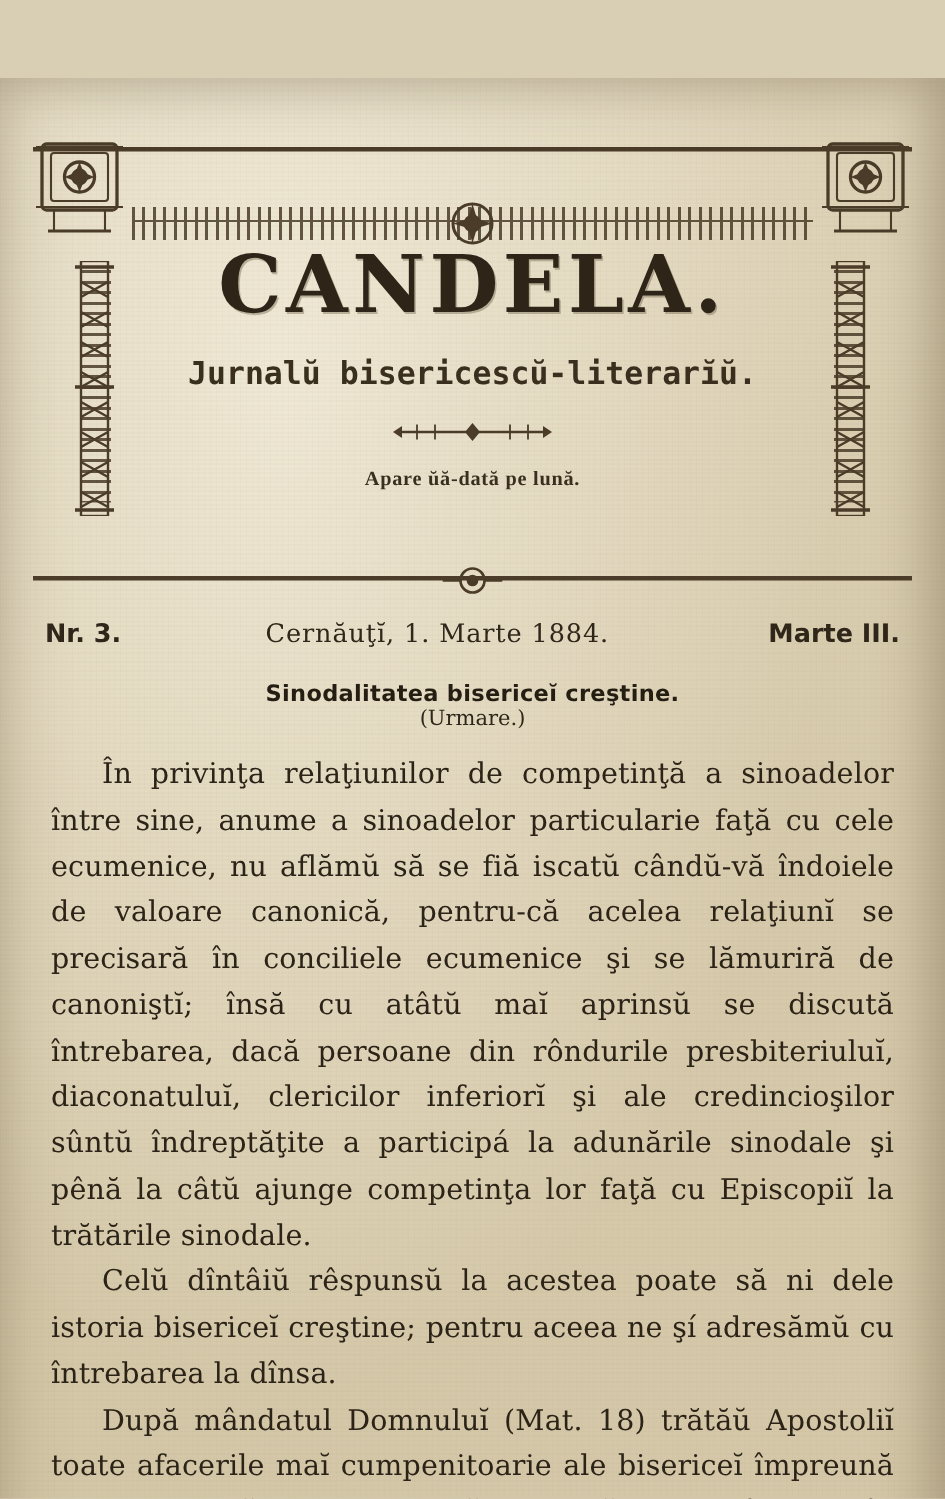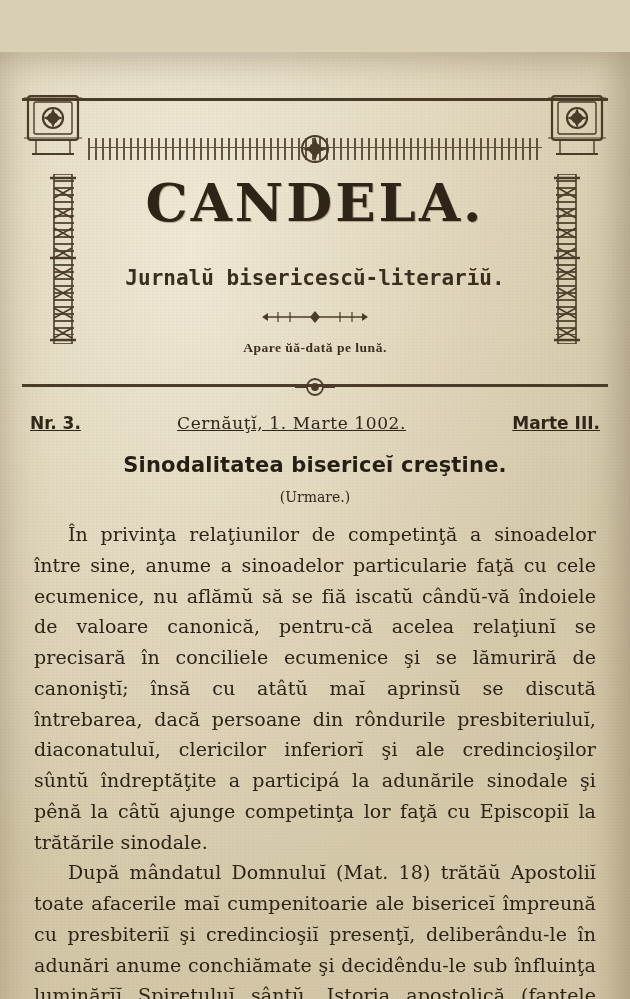--- a/index.html
+++ b/index.html
@@ -121,40 +121,40 @@
     height: 170px;
     color: #4a3c28;
   }
   .shaft.left { left: 36px; }
   .shaft.right { right: 36px; }
 
   .title-block {
     position: absolute;
     left: 78px;
     right: 78px;
-    top: 124px;
+    top: 112px;
     text-align: center;
   }
   .journal-title {
     font-family: "DejaVu Serif", serif;
     font-weight: 700;
     font-size: 53px;
     letter-spacing: 3px;
     color: #2e2518;
     margin: 0;
     line-height: 1;
     text-shadow: 1px 1px 0 rgba(90,74,48,0.35);
   }
   .subtitle {
     font-family: "DejaVu Sans Mono", monospace;
     font-weight: 700;
     font-size: 21px;
     letter-spacing: 0px;
     color: #3a2f1f;
-    margin-top: 37px;
+    margin-top: 20px;
   }
   .mini-orn {
     margin: 20px auto 0 auto;
     width: 110px;
     height: 14px;
     color: #4a3c28;
   }
   .frequency {
     font-family: Liberation Serif, serif;
     font-weight: 700;
@@ -163,21 +163,20 @@
     color: #3a2f1f;
     margin-top: 16px;
   }
 
   
   .issue-line {
     display: flex;
     align-items: baseline;
     margin: 16px 30px 0 30px;
     color: #2f261a;
-    text-decoration: underline;
   }
   .issue-no, .issue-year {
     font-family: "DejaVu Sans", sans-serif;
     font-weight: 700;
     font-size: 17px;
   }
   .issue-place {
     font-family: "DejaVu Serif", serif;
     font-size: 17px;
     letter-spacing: 0.6px;
@@ -188,23 +187,23 @@
 
   
   .article {
     margin: 20px 34px 0 34px;
     color: #2b2317;
   }
   .article-title {
     text-align: center;
     font-family: "DejaVu Sans", sans-serif;
     font-weight: 700;
-    font-size: 21px;
+    font-size: 15px;
     letter-spacing: 0.2px;
-    margin: 12px;
+    margin: 0;
     color: #241d12;
   }
   .article-subtitle {
     text-align: center;
     font-family: "DejaVu Serif", serif;
     font-size: 14px;
     margin-top: 0;
     color: #2e2619;
   }
   .body {
@@ -346,29 +345,30 @@
             <path d="M108 7 L102 3 L102 11 Z" fill="#4a3c28" stroke="none"></path>
           </g>
         </svg>
       </div>
       <div class="frequency">Apare ŭă-dată pe lună.</div>
     </div>
   </div>
 
   <div class="issue-line">
     <div class="issue-no">Nr. 3.</div>
-    <div class="issue-place">Cernăuţĭ, 1. Marte 1002.</div>
+    <div class="issue-place">Cernăuţĭ, 1. Marte 1884.</div>
     <div class="issue-year">Marte III.</div>
   </div>
 
   <div class="article">
     <h1 class="article-title">Sinodalitatea bisericeĭ creştine.</h1>
     <div class="article-subtitle">(Urmare.)</div>
     <div class="body">
       <p>În privinţa relaţiunilor de competinţă a sinoadelor între sine, anume a sinoadelor particularie faţă cu cele ecumenice, nu aflămŭ să se fiă iscatŭ cândŭ-vă îndoiele de valoare canonică, pentru-că acelea relaţiunĭ se precisară în conciliele ecumenice şi se lămuriră de canoniştĭ; însă cu atâtŭ maĭ aprinsŭ se discută întrebarea, dacă persoane din rôndurile presbiteriuluĭ, diaconatuluĭ, clericilor inferiorĭ şi ale credincioşilor sûntŭ îndreptăţite a participá la adunările sinodale şi pênă la câtŭ ajunge competinţa lor faţă cu Episcopiĭ la trătările sinodale.</p>
+      <p>Celŭ dîntâiŭ rêspunsŭ la acestea poate să ni dele istoria bisericeĭ creştine; pentru aceea ne şí adresămŭ cu întrebarea la dînsa.</p>
       <p>După mândatul Domnuluĭ (Mat. 18) trătăŭ Apostoliĭ toate afacerile maĭ cumpenitoarie ale bisericeĭ împreună cu presbiteriĭ şi credincioşiĭ presenţĭ, deliberându-le în adunări anume conchiămate şi decidêndu-le sub înfluinţa luminărĭĭ Spiretuluĭ sântŭ. Istoria apostolică (faptele apostolice) ne presêntă şese adunări de felĭul acesta, la carile participară împreună cu Apostoliĭ şí presbiteriĭ cu credincioşiĭ; ceă maĭ caracteristică dintre acelea adunări însă este sinodul, ce s'a făcutŭ în Ierusalimŭ în anul alŭ 17 după înălţarea Domnuluĭ</p>
     </div>
     <div class="catchword">1</div>
     <div class="folio">11</div>
   </div>
 
   <div class="edge-shadow"></div>
 </div>
 
 </body></html>

